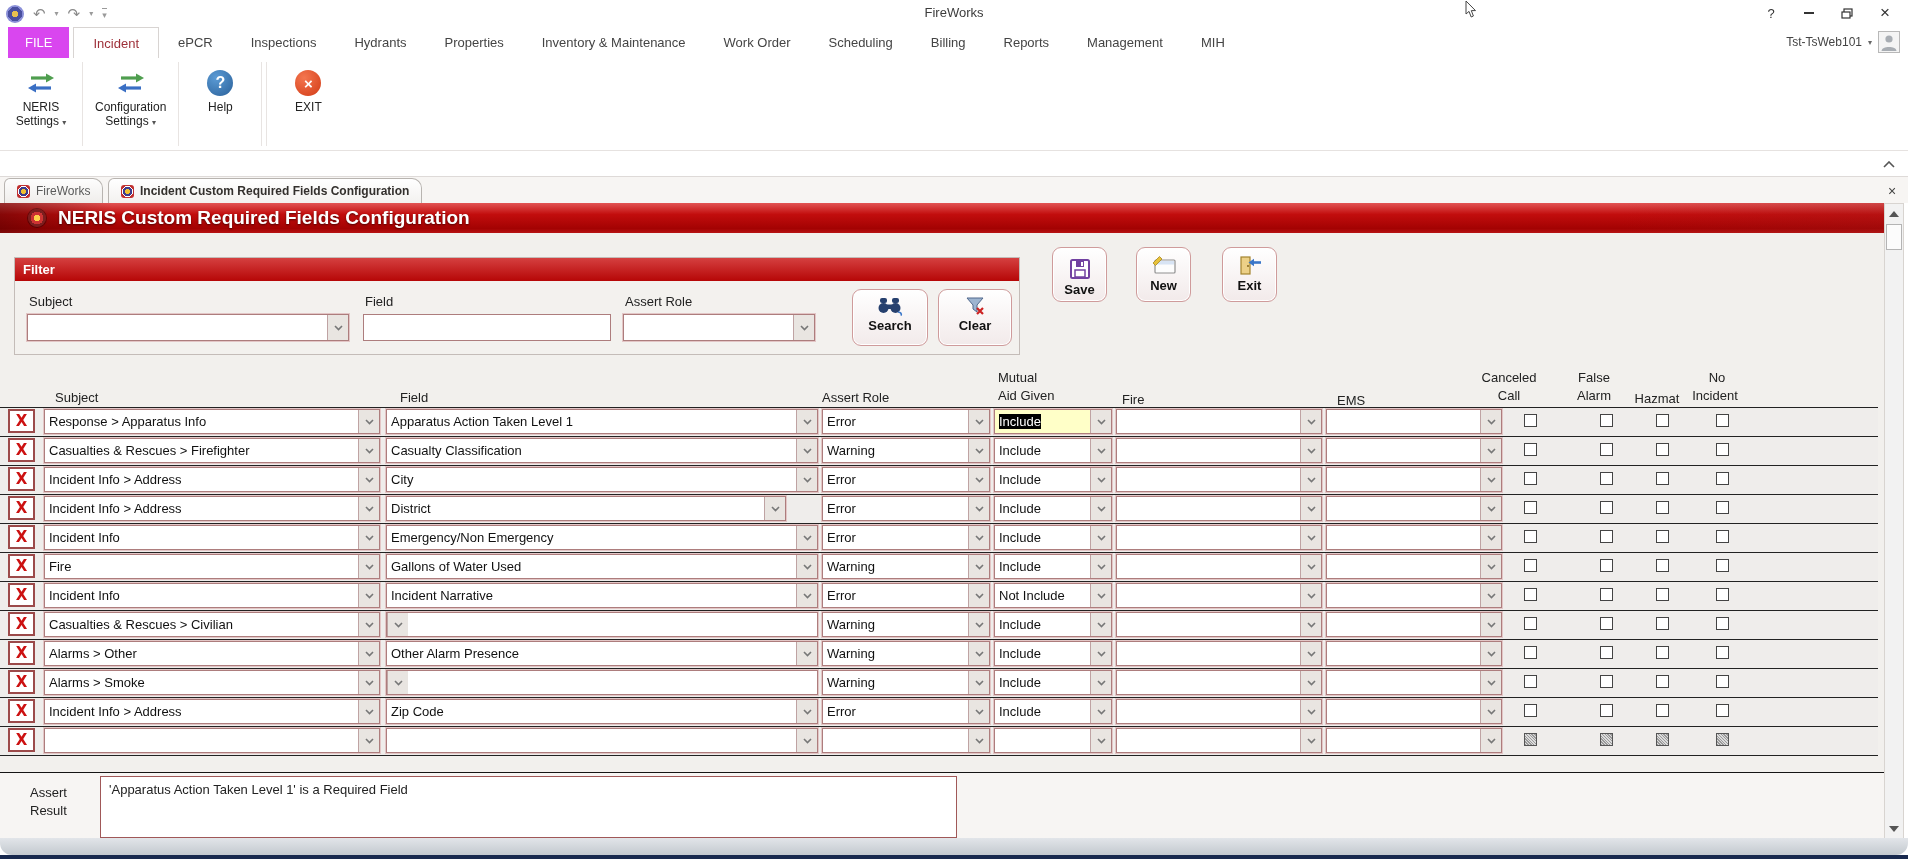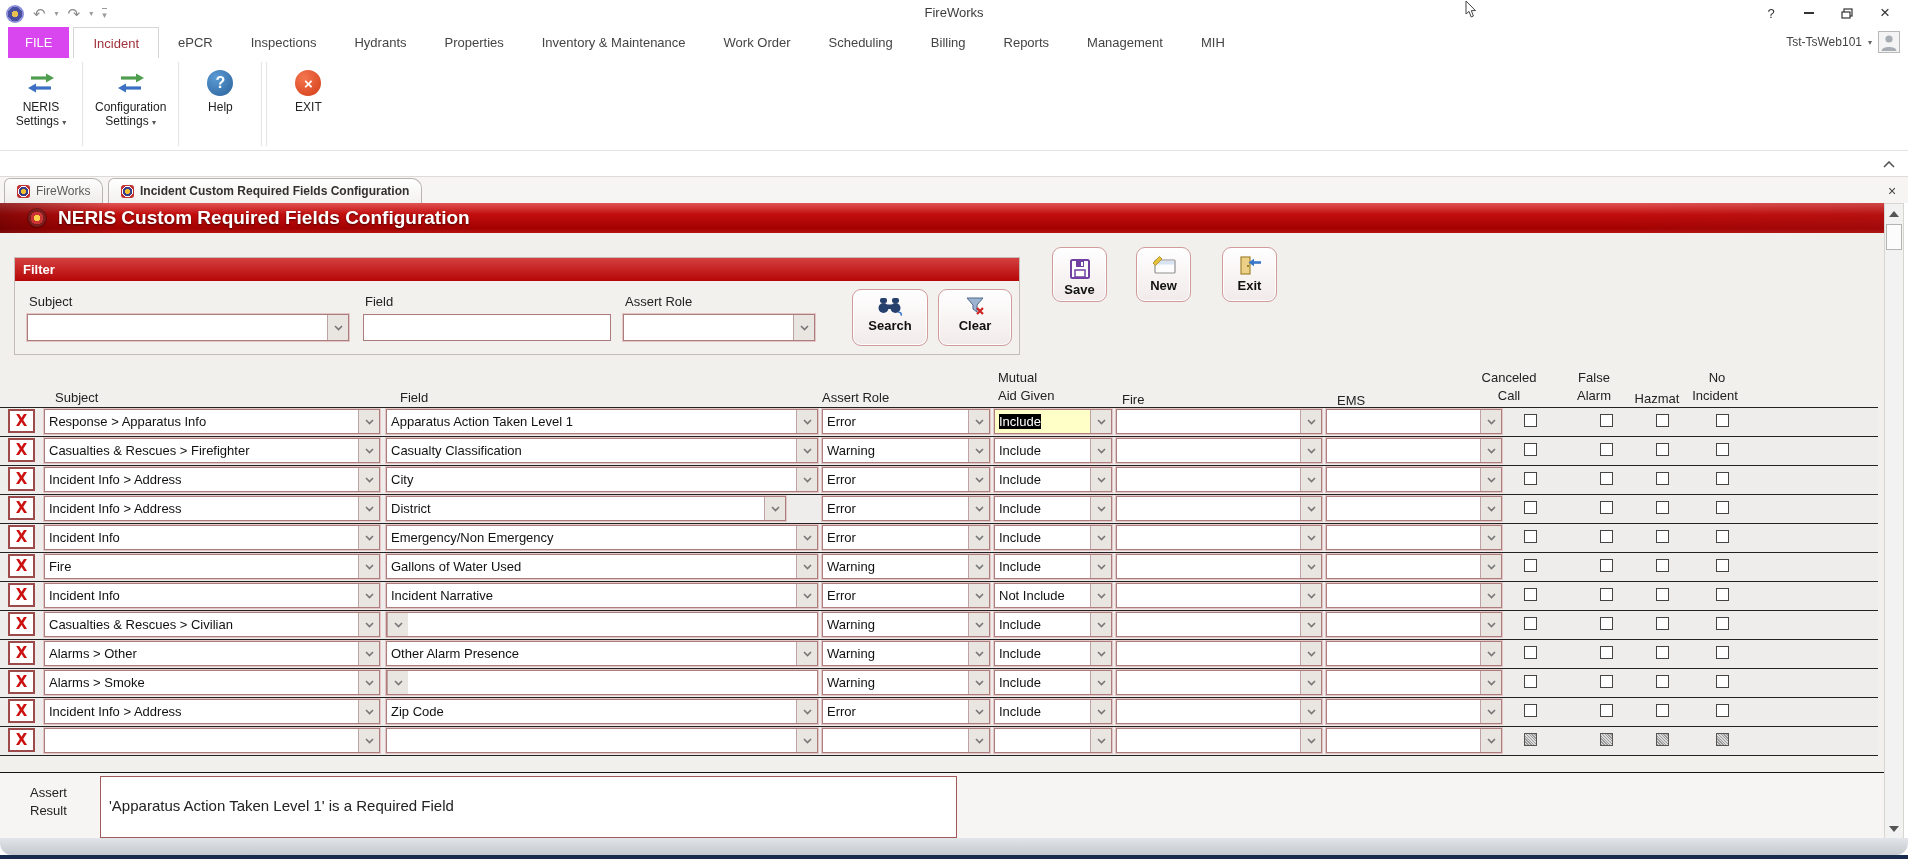--- a/index.html
+++ b/index.html
@@ -105,21 +105,21 @@
     color:#c11;font-weight:bold;font-size:15px;font-family:"DejaVu Sans",sans-serif;}
   .trow .combo{top:1px;height:25px;}
   .trow .ctext{line-height:23px;}
   .cb{position:absolute;top:6px;width:13px;height:13px;background:#fff;border:1.5px solid #444;box-sizing:border-box;}
   .cb.dither{background:repeating-linear-gradient(45deg,#9a9a9a 0 1px,#dcdcdc 1px 2px);border-color:#555;}
 
   
   .belowline{left:0;top:539px;width:1884px;height:66px;background:#f7f5f3;border-top:1px solid #151515;}
   .asslbl{font-size:13px;color:#222;}
   .assbox{left:100px;top:543px;width:857px;height:62px;background:#fff;border:1px solid #a05858;
-    box-sizing:border-box;font-size:15px;padding:20px 8px;color:#222;}
+    box-sizing:border-box;font-size:13px;padding:5px 8px;color:#222;}
 
   .graybar{left:0;top:838px;width:1908px;height:17px;border-radius:0 0 12px 12px;
     background:linear-gradient(#e2e5e9,#c3c9cf);}
   .navybar{left:0;top:855px;width:1908px;height:4px;background:#18294e;}
 
   
   .vscroll{left:1884px;top:203px;width:20px;height:637px;background:#f2f2f2;border:1px solid #d8d4d0;box-sizing:border-box;}
   .sbtn{position:absolute;left:1px;width:16px;height:18px;display:flex;align-items:center;justify-content:center;}
   .sthumb{position:absolute;left:1px;top:20px;width:16px;height:26px;background:#fcfcfc;border:1px solid #b4b4b4;box-sizing:border-box;}
   .tri-up{width:0;height:0;border-left:5px solid transparent;border-right:5px solid transparent;border-bottom:6px solid #555;}

